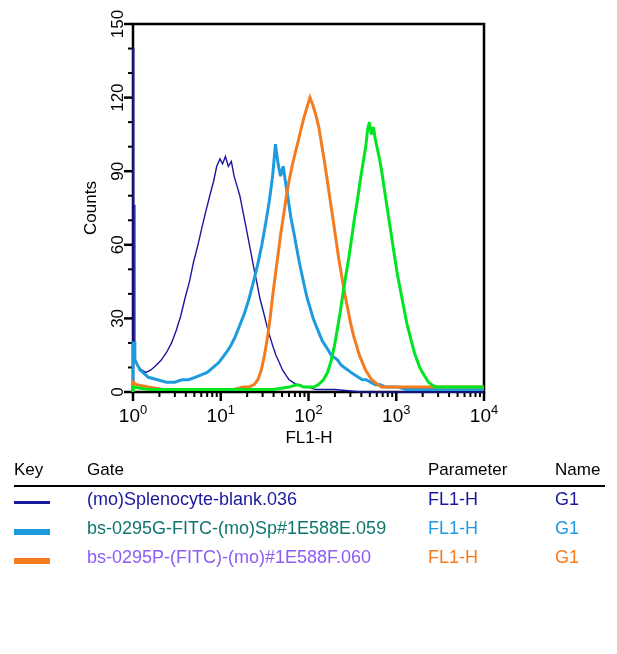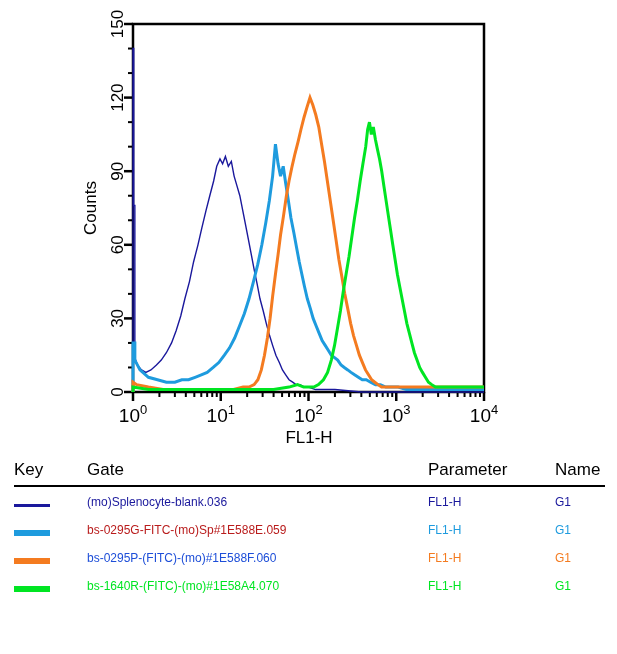--- a/index.html
+++ b/index.html
@@ -43,22 +43,22 @@
     font-size: 17px;
     text-align: left;
     padding: 0 0 5px 0;
     color: #000000;
     vertical-align: bottom;
   }
   table.legend thead tr {
     border-bottom: 2px solid #000000;
   }
   table.legend td {
-    font-size: 12px;
-    padding: 8px 0 6px 0;
+    font-size: 18px;
+    padding: 2px 0 6px 0;
     vertical-align: middle;
     white-space: nowrap;
   }
   col.c-key   { width: 73px; }
   col.c-name  { width: 341px; }
   col.c-param { width: 127px; }
   col.c-gate  { width: 50px; }
   .key-cell {
     padding-left: 0;
   }
@@ -188,35 +188,27 @@
             <span class="swatch" style="background: rgb(26, 24, 156);"></span>
           </td>
           <td style="color: rgb(26, 24, 156);">(mo)Splenocyte-blank.036</td>
           <td style="color: rgb(26, 24, 156);">FL1-H</td>
           <td style="color: rgb(26, 24, 156);">G1</td>
         </tr>
         <tr>
           <td class="key-cell">
             <span class="swatch thick" style="background: rgb(30, 155, 222);"></span>
           </td>
-          <td style="color: #b91c1c;">bs-0295G-FITC-(mo)Sp#1E588E.059</td>
+          <td style="color: #0f766e;">bs-0295G-FITC-(mo)Sp#1E588E.059</td>
           <td style="color: rgb(30, 155, 222);">FL1-H</td>
           <td style="color: rgb(30, 155, 222);">G1</td>
         </tr>
         <tr>
           <td class="key-cell">
             <span class="swatch thick" style="background: rgb(244, 123, 32);"></span>
           </td>
-          <td style="color: #1d4ed8; margin-top: 40px;">bs-0295P-(FITC)-(mo)#1E588F.060</td>
+          <td style="color: #8b5cf6; margin-top: 40px;">bs-0295P-(FITC)-(mo)#1E588F.060</td>
           <td style="color: rgb(244, 123, 32);">FL1-H</td>
           <td style="color: rgb(244, 123, 32);">G1</td>
-        </tr>
-        <tr>
-          <td class="key-cell">
-            <span class="swatch thick" style="background: rgb(0, 229, 34);"></span>
-          </td>
-          <td style="color: rgb(0, 229, 34);">bs-1640R-(FITC)-(mo)#1E58A4.070</td>
-          <td style="color: rgb(0, 229, 34);">FL1-H</td>
-          <td style="color: rgb(0, 229, 34);">G1</td>
         </tr>
       </tbody>
   </table>
 </div>
 
 </body></html>

